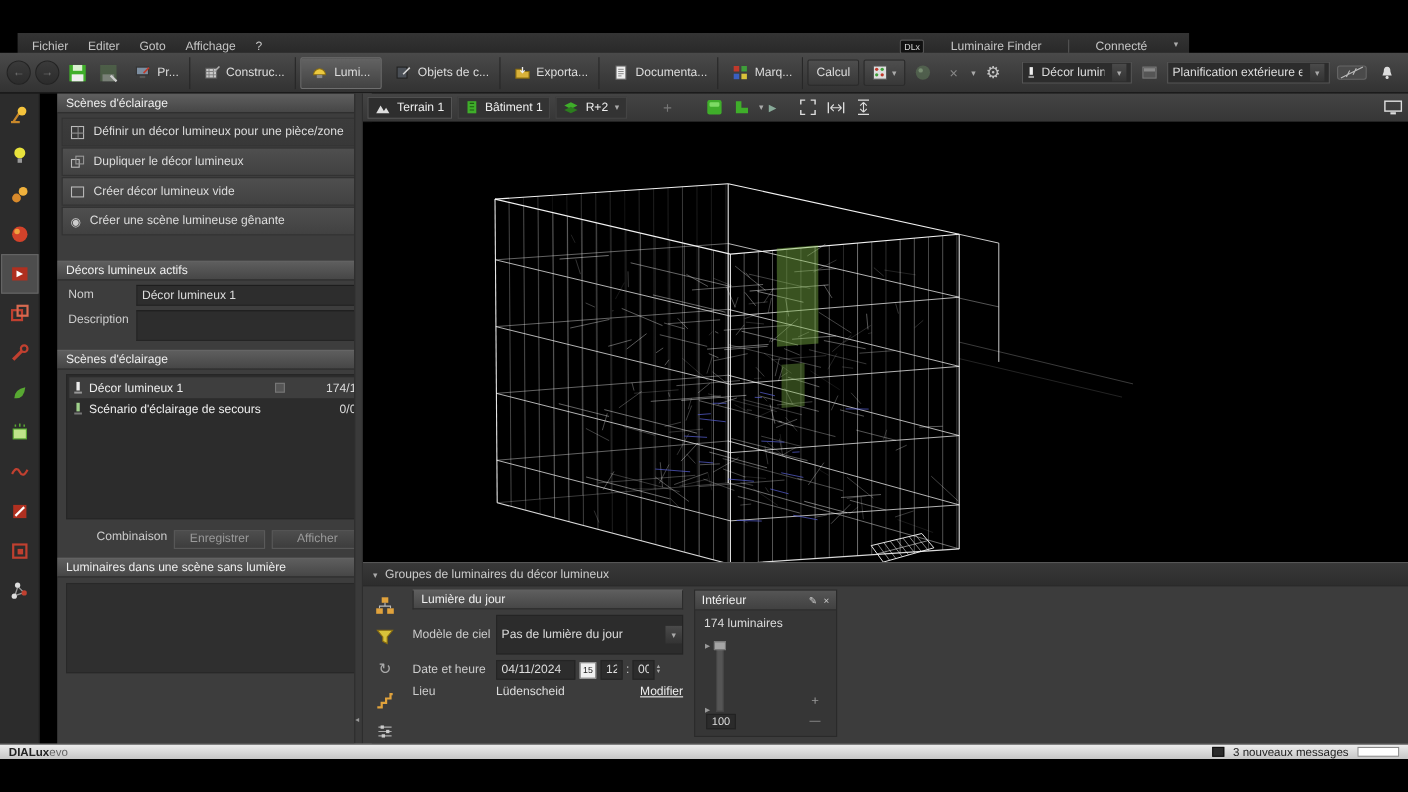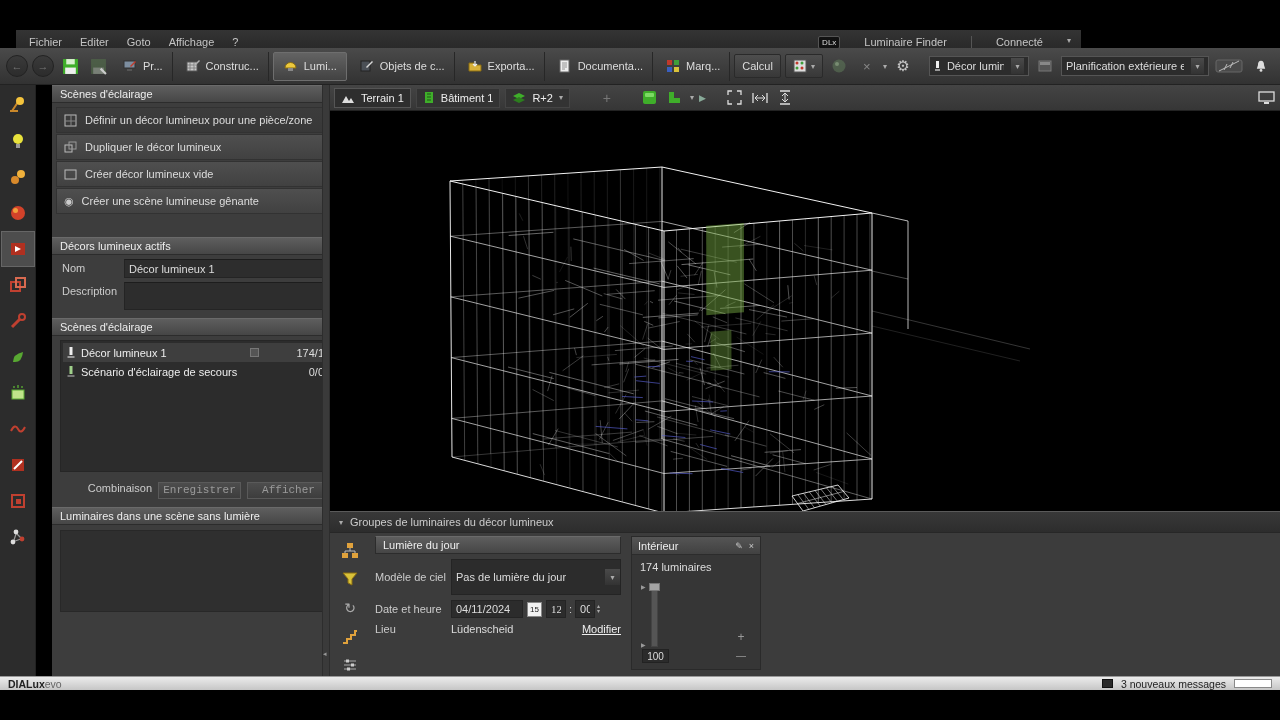--- a/index.html
+++ b/index.html
@@ -51,21 +51,21 @@
   .txtarea{height:28px}
   .scenebox{margin:4px 8px;background:#2c2c2c;border:1px solid #262626;height:132px;flex:none;padding:2px}
   .scenerow{height:19px;display:flex;align-items:center;gap:5px;padding:0 3px;color:#eee}
   .scenerow.sel{background:#3e3e3e}
   .srow-icon{width:10px;text-align:center}
   .srow-label{flex:1;white-space:nowrap;overflow:hidden}
   .chk{width:9px;height:9px;background:#555;border:1px solid #777;margin-right:26px}
   .srow-count{width:34px;text-align:right;color:#ddd}
   .combrow{display:flex;align-items:flex-start;margin:6px 8px 0 8px;gap:6px;flex:none}
   .comb-label{width:92px;text-align:right;color:#ccc}
-  .pbtn{flex:1;height:17px;background:linear-gradient(#4d4d4d,#3d3d3d);border:1px solid #5a5a5a;color:#9a9a9a;font-size:11px;font-family:Liberation Mono, monospace;text-align:center;line-height:15px}
+  .pbtn{flex:1;height:17px;background:linear-gradient(#4d4d4d,#3d3d3d);border:1px solid #5a5a5a;color:#9a9a9a;font-size:11px;font-family:Liberation Sans, sans-serif;text-align:center;line-height:15px}
   .warnblock{display:flex;gap:6px;margin:5px 8px 0 8px;flex:none}
   .warntext{flex:1;color:#ddd;font-size:10.5px;line-height:1.3}
   .warnicon{width:18px;height:18px;background:#d07818;border:1px solid #8a4e0c;border-radius:2px;position:relative;flex:none;margin-top:4px}
   .warnicon::before{content:"";position:absolute;left:3px;top:3px;width:10px;height:10px;border:2px solid #fff;border-radius:50%}
   .emptylist{margin:5px 8px;background:#2f2f2f;border:1px solid #282828;height:82px;flex:none}
   .collapse-strip{left:322px;top:85px;width:8px;height:591px;background:#3a3a3a;border-left:1px solid #2d2d2d;border-right:1px solid #2d2d2d}
   .collapse-strip span{position:absolute;bottom:18px;left:0;font-size:7px;color:#999}
 
   
   .vp-toolbar{left:330px;top:85px;width:950px;height:26px;background:linear-gradient(#444,#363636);border-bottom:1px solid #222;display:flex;align-items:center;gap:5px;padding:0 4px}
@@ -837,21 +837,21 @@
           <span>Pas de lumière du jour</span>
           <span class="caretbox">
               <span class="caret">▾</span>
             </span>
         </div>
       </div>
       <div class="dl-row">
         <span class="dl-label">Date et heure</span>
         <input class="dtxt" style="width: 72px;" value="04/11/2024">
         <span class="calbtn">15</span>
-        <input class="dtxt" style="width: 20px; text-align: center; font-family: Liberation Serif, serif;" value="12">
+        <input class="dtxt" style="width: 20px; text-align: center;" value="12">
         <span style="padding:0 3px;color:#ccc">:</span>
         <input class="dtxt" style="width: 20px; text-align: center;" value="00">
         <span class="spin">
           <span>▴</span>
           <span>▾</span>
         </span>
       </div>
       <div class="dl-row">
         <span class="dl-label">Lieu</span>
         <span style="color:#ddd">Lüdenscheid</span>

